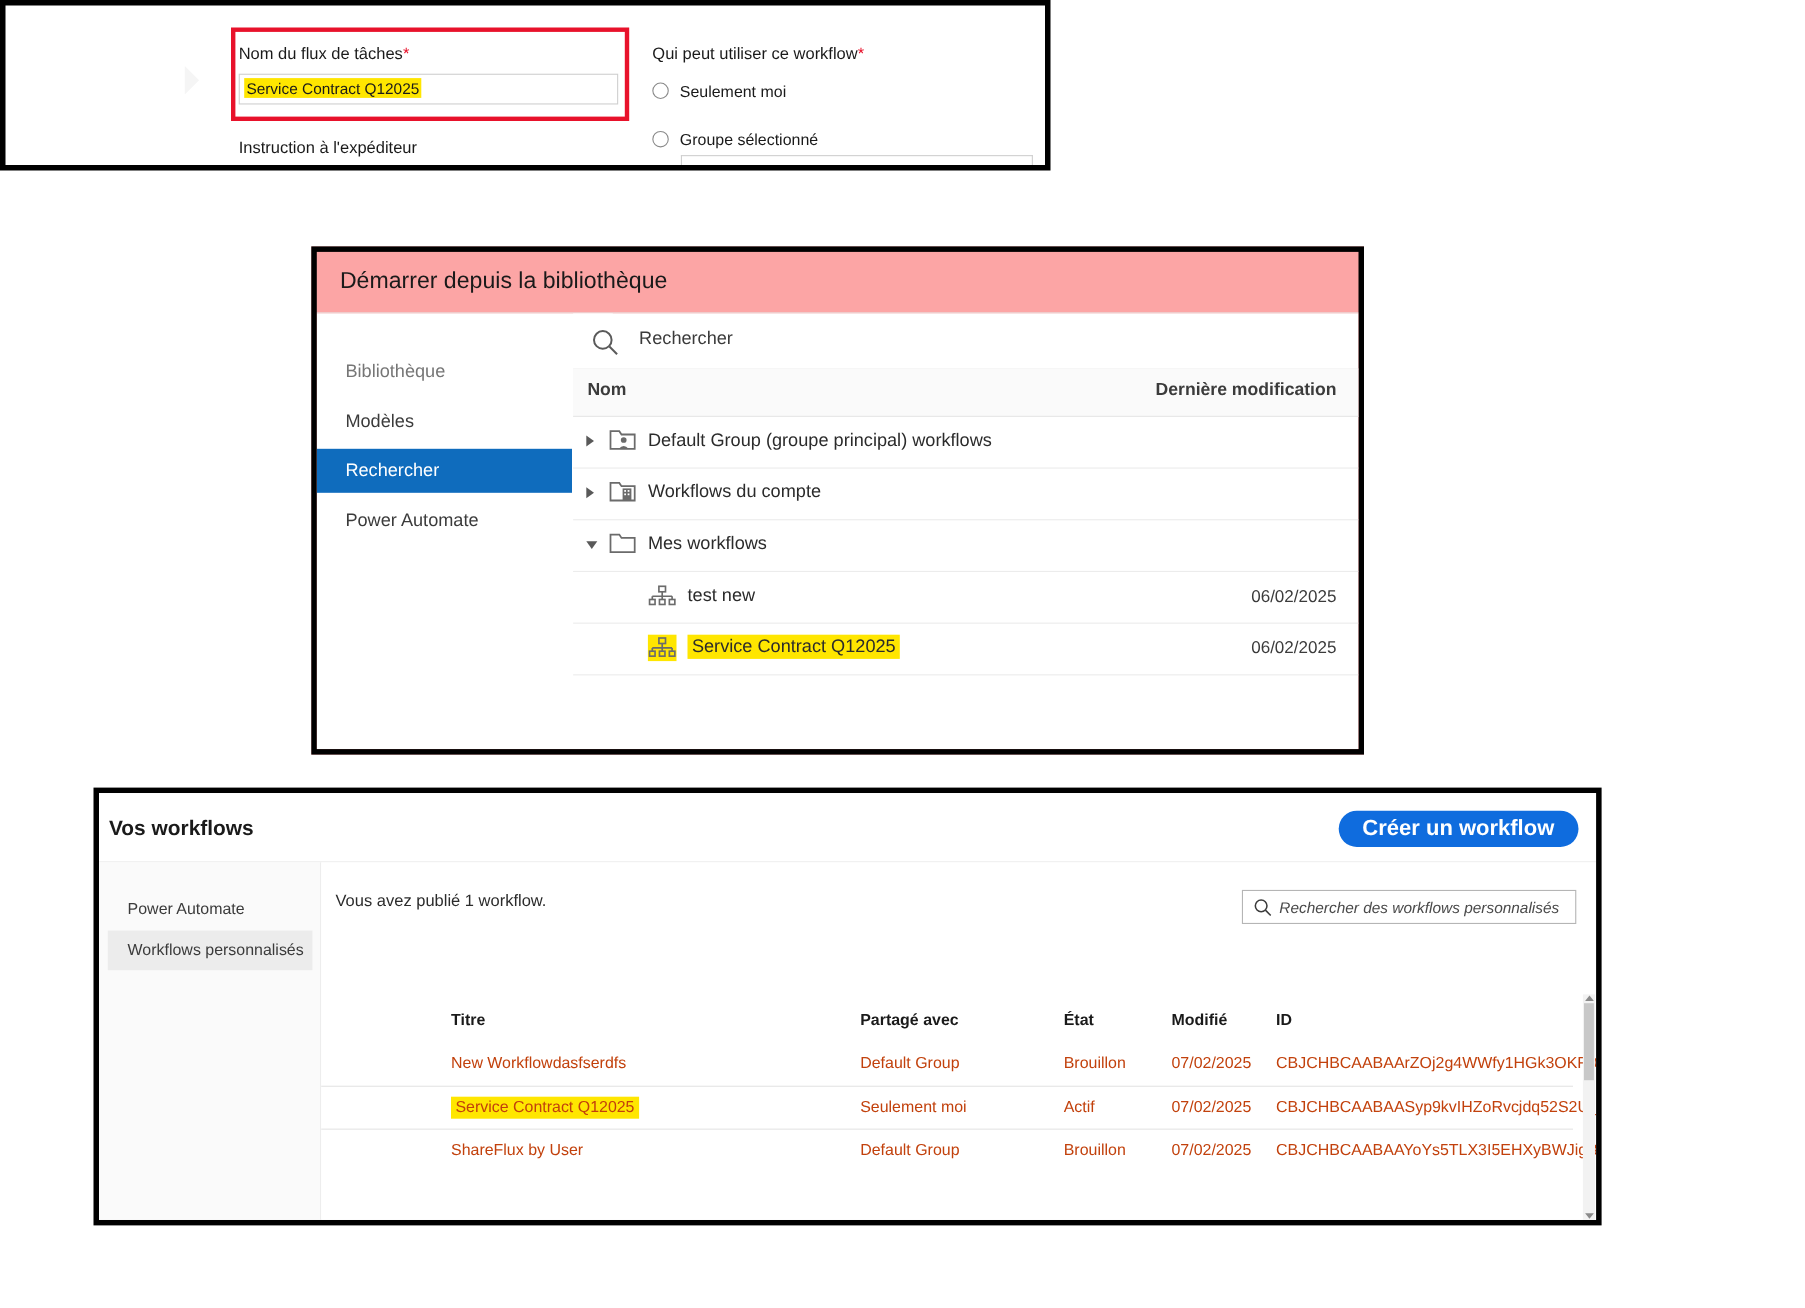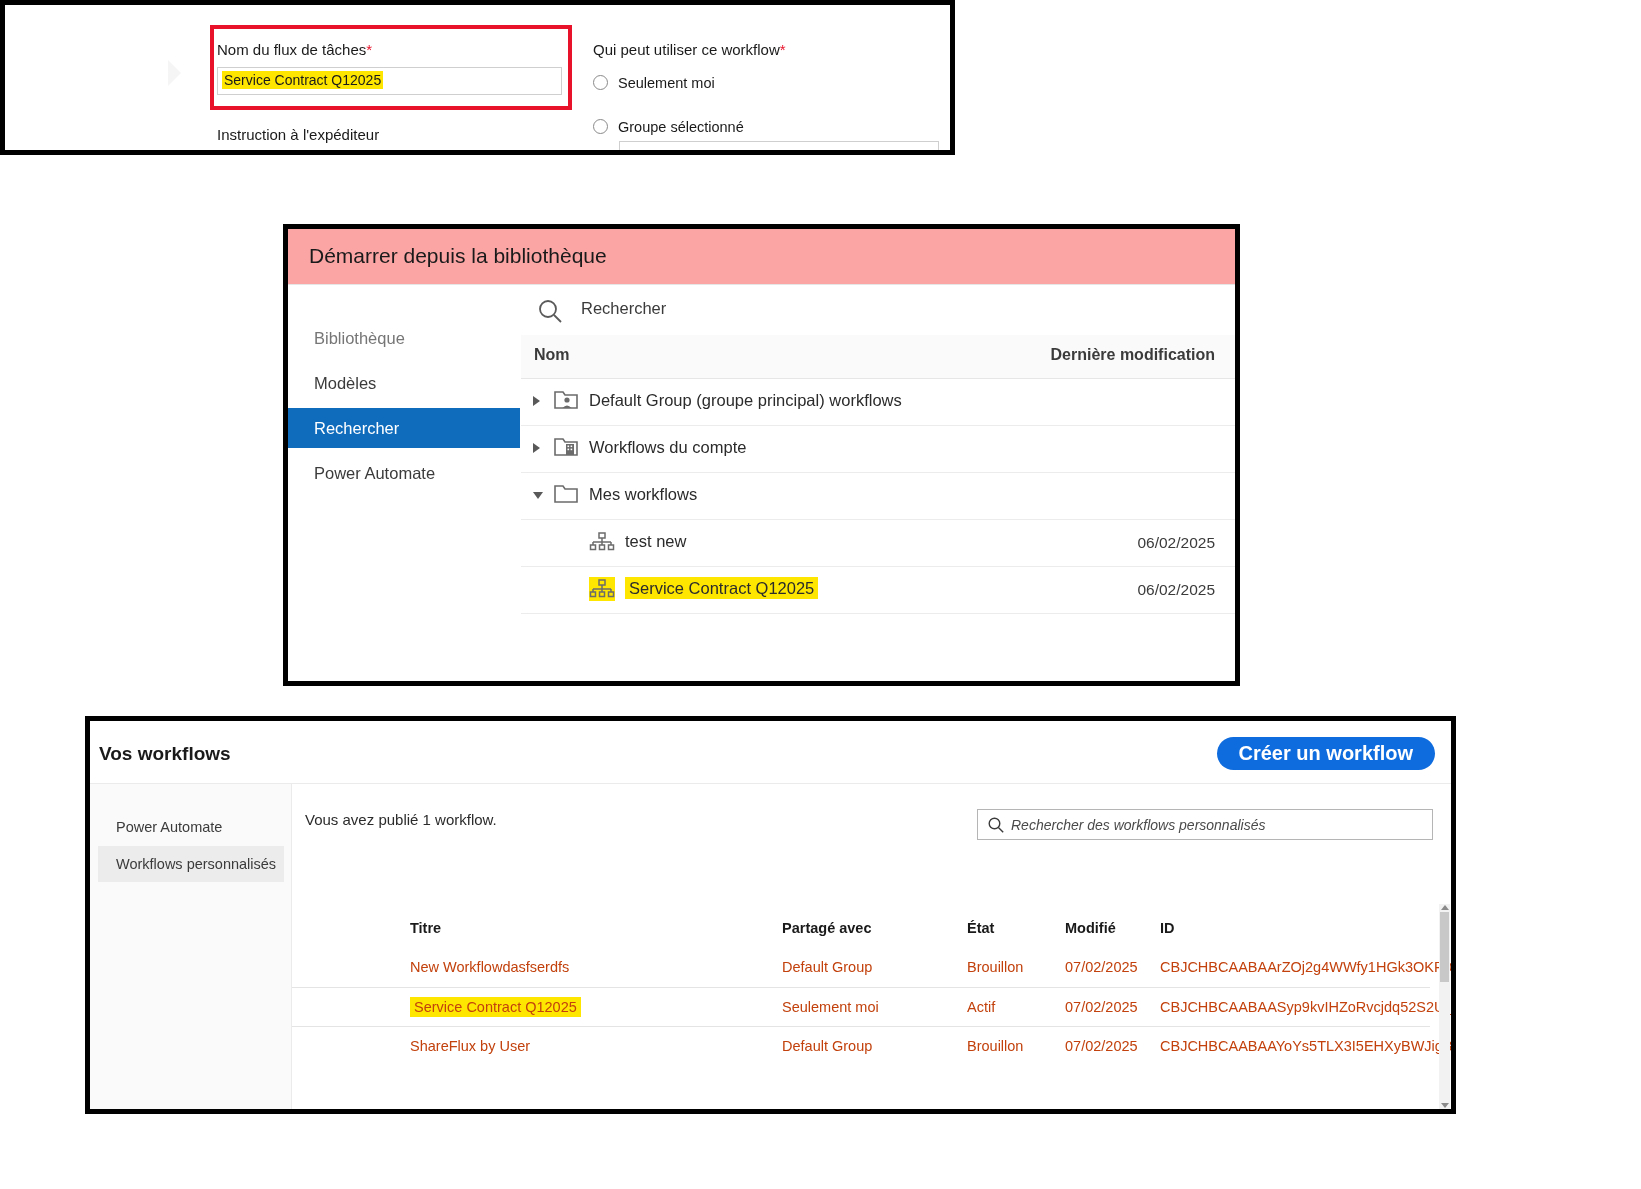--- a/index.html
+++ b/index.html
@@ -396,21 +396,21 @@
     position: absolute;
     left: 13px;
     top: 27px;
     font-size: 15px;
     color: #2b2b2b;
   }
   .yw-search {
     position: absolute;
     right: 18px;
     top: 25px;
-    width: 456px;
+    width: 304px;
     height: 31px;
     border: 1px solid #b5b5b5;
     background: #ffffff;
     box-sizing: border-box;
   }
   .yw-search .sglyph {
     position: absolute;
     left: 9px;
     top: 6px;
   }

